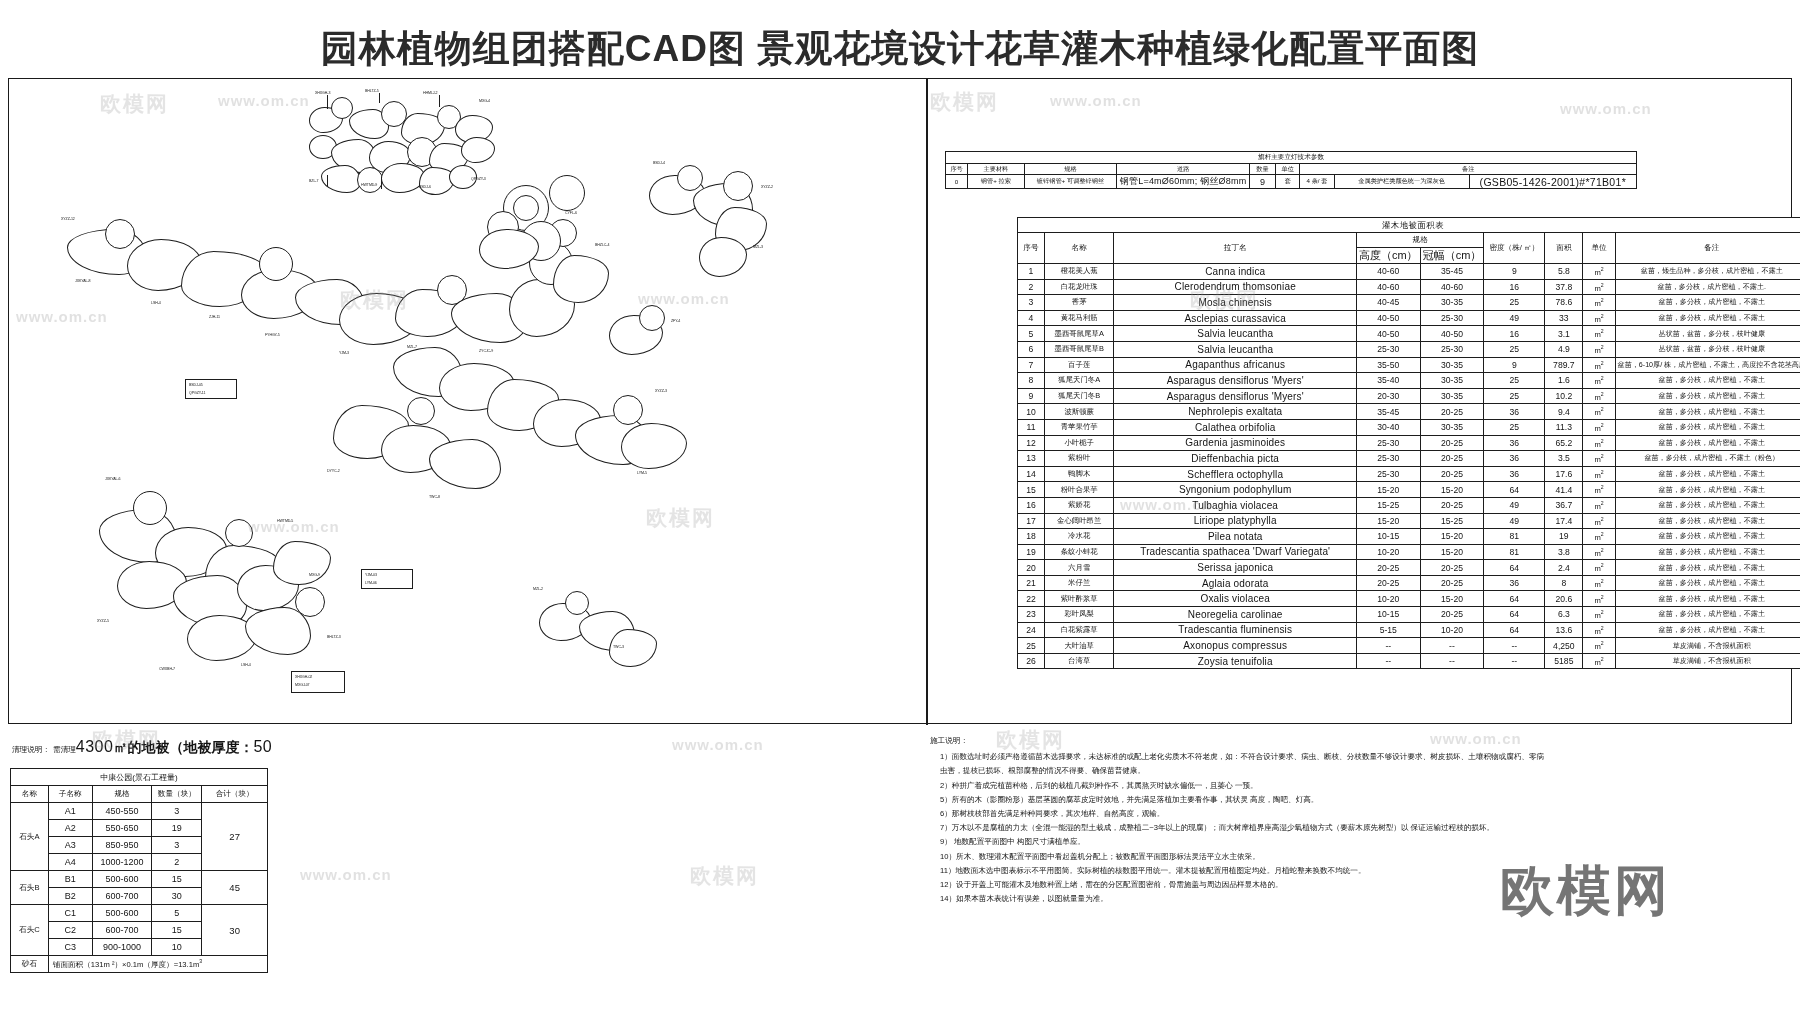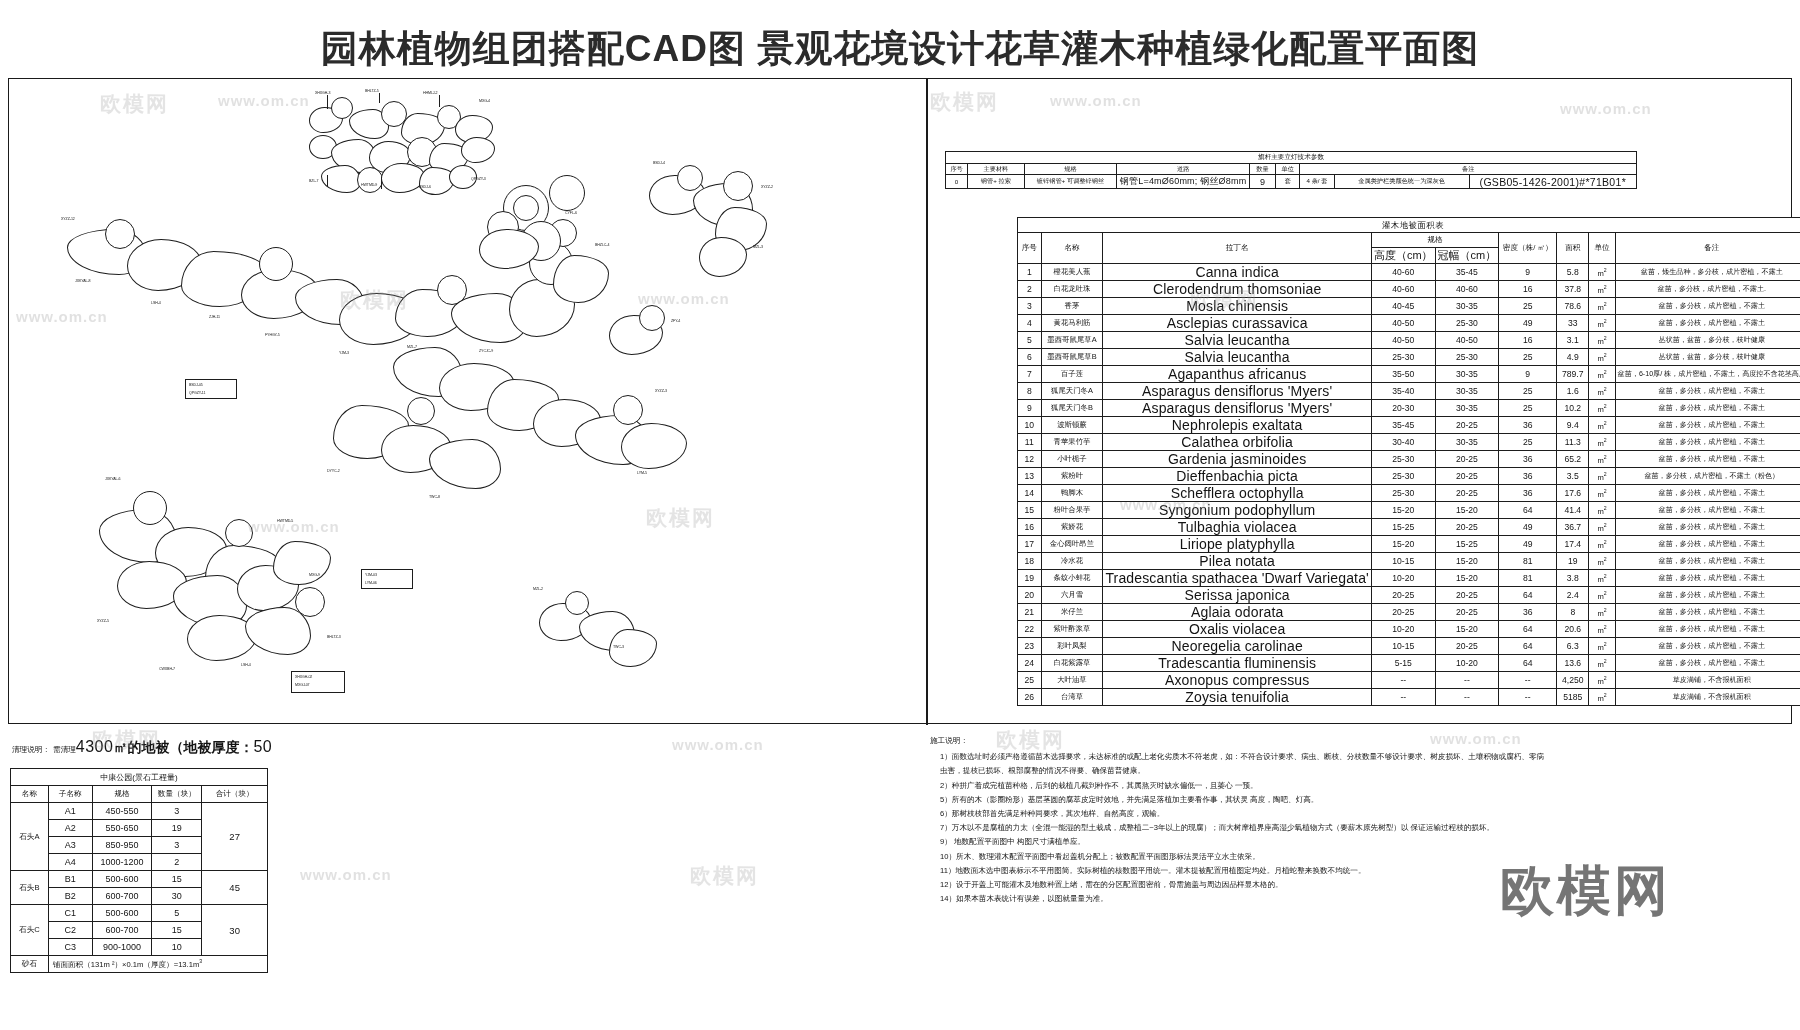--- a/index.html
+++ b/index.html
@@ -116,21 +116,21 @@
     width: 780px;
   }
   #shrub-table { width: 792px; font-size: 7.2px; }
   #shrub-table td, #shrub-table th { height: 15.6px; }
   #shrub-table .tbl-title td {
     font-size: 8.4px; height: 15px; letter-spacing: 0.5px;
   }
   #shrub-table .hdr th { font-size: 7.6px; height: 15px; }
   #shrub-table .hdr2 th { font-size: 11px; height: 15px; }
   #shrub-table td.latin {
-    font-size: 14px; letter-spacing: 0.15px;
+    font-size: 10px; letter-spacing: 0.15px;
   }
   #shrub-table td.num { font-size: 8.6px; }
   #shrub-table td.cn { font-size: 7.4px; }
   #shrub-table td.note { font-size: 7.1px; }
   #shrub-table td.unit { font-size: 7.6px; }
   .sup { font-size: 0.68em; vertical-align: super; }
 
   
   #notes {
     position: absolute;

